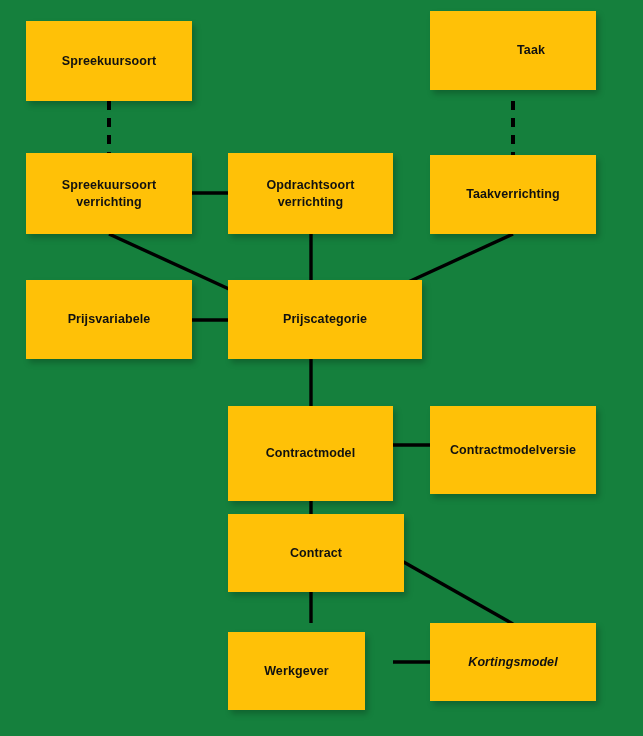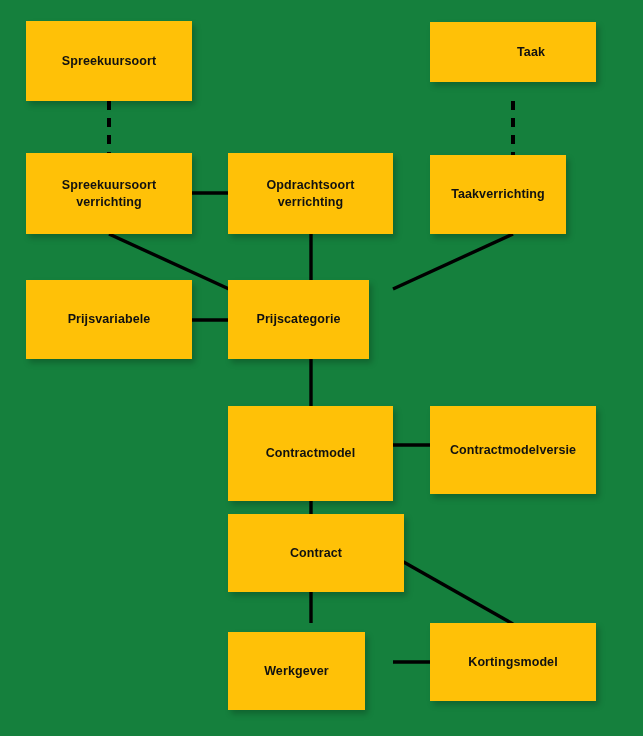--- a/index.html
+++ b/index.html
@@ -62,49 +62,49 @@
       <line x1="393" y1="445" x2="430" y2="445" stroke="#000000" stroke-width="3.4" stroke-linecap="butt"></line>
       <line x1="311" y1="484" x2="311" y2="514" stroke="#000000" stroke-width="3.4" stroke-linecap="butt"></line>
       <line x1="393" y1="556" x2="513" y2="624" stroke="#000000" stroke-width="3.4" stroke-linecap="butt"></line>
       <line x1="311" y1="592" x2="311" y2="623" stroke="#000000" stroke-width="3.4" stroke-linecap="butt"></line>
       <line x1="393" y1="662" x2="430" y2="662" stroke="#000000" stroke-width="3.4" stroke-linecap="butt"></line>
     </svg>
   <div id="node-layer">
       <div class="node" style="left: 26px; top: 21px; width: 166px; height: 80px; background: rgb(255, 193, 7);">
         <span class="node-label" style="color: rgb(17, 17, 17);">Spreekuursoort</span>
       </div>
-      <div class="node" style="left: 430px; top: 22px; width: 166px; height: 60px; background: rgb(255, 193, 7); padding-left: 36px;">
+      <div class="node" style="left: 430px; top: 11px; width: 166px; height: 79px; background: rgb(255, 193, 7); padding-left: 36px;">
         <span class="node-label" style="color: rgb(17, 17, 17);">Taak</span>
       </div>
       <div class="node" style="left: 26px; top: 153px; width: 166px; height: 81px; background: rgb(255, 193, 7);">
         <span class="node-label" style="color: rgb(17, 17, 17);">Spreekuursoort
 verrichting</span>
       </div>
       <div class="node" style="left: 228px; top: 153px; width: 165px; height: 81px; background: rgb(255, 193, 7);">
         <span class="node-label" style="color: rgb(17, 17, 17);">Opdrachtsoort
 verrichting</span>
       </div>
-      <div class="node" style="left: 430px; top: 155px; width: 136px; height: 79px; background: rgb(255, 193, 7);">
+      <div class="node" style="left: 430px; top: 155px; width: 166px; height: 79px; background: rgb(255, 193, 7);">
         <span class="node-label" style="color: rgb(17, 17, 17);">Taakverrichting</span>
       </div>
       <div class="node" style="left: 26px; top: 280px; width: 166px; height: 79px; background: rgb(255, 193, 7);">
         <span class="node-label" style="color: rgb(17, 17, 17);">Prijsvariabele</span>
       </div>
-      <div class="node" style="left: 228px; top: 280px; width: 141px; height: 79px; background: rgb(255, 193, 7);">
+      <div class="node" style="left: 228px; top: 280px; width: 194px; height: 79px; background: rgb(255, 193, 7);">
         <span class="node-label" style="color: rgb(17, 17, 17);">Prijscategorie</span>
       </div>
       <div class="node" style="left: 228px; top: 406px; width: 165px; height: 95px; background: rgb(255, 193, 7);">
         <span class="node-label" style="color: rgb(17, 17, 17);">Contractmodel</span>
       </div>
       <div class="node" style="left: 430px; top: 406px; width: 166px; height: 88px; background: rgb(255, 193, 7);">
         <span class="node-label" style="color: rgb(17, 17, 17);">Contractmodelversie</span>
       </div>
       <div class="node" style="left: 228px; top: 514px; width: 176px; height: 78px; background: rgb(255, 193, 7);">
         <span class="node-label" style="color: rgb(17, 17, 17);">Contract</span>
       </div>
       <div class="node" style="left: 228px; top: 623px; width: 137px; height: 78px; background: rgb(255, 193, 7); margin-top: 9px;">
         <span class="node-label" style="color: rgb(17, 17, 17);">Werkgever</span>
       </div>
-      <div class="node" style="left: 430px; top: 623px; width: 166px; height: 78px; background: rgb(255, 193, 7);">
+      <div class="node" style="left: 430px; top: 623px; width: 166px; height: 78px; background: rgb(255, 193, 7); font-style: italic;">
         <span class="node-label" style="color: rgb(17, 17, 17);">Kortingsmodel</span>
       </div>
     </div>
 </div>
 
 </body></html>

